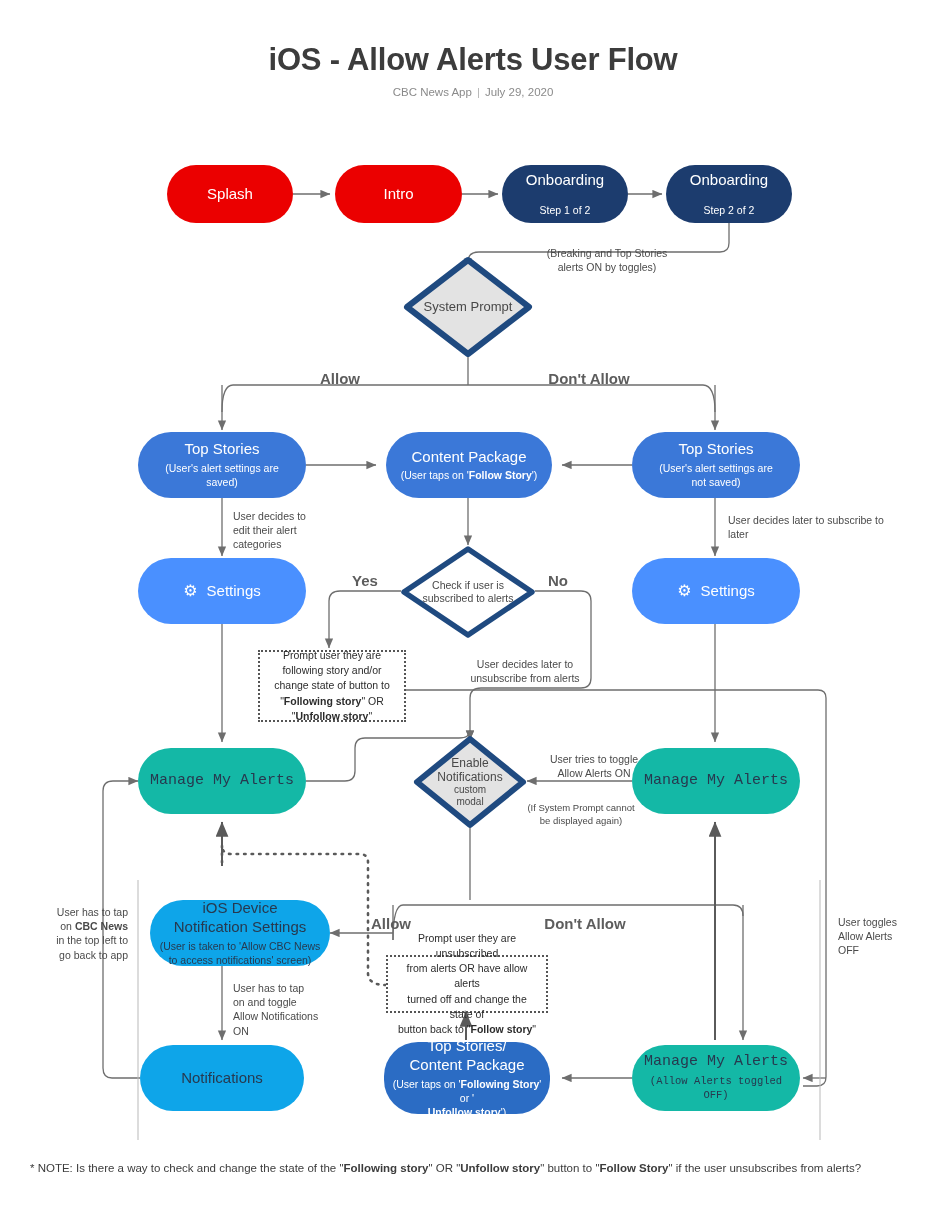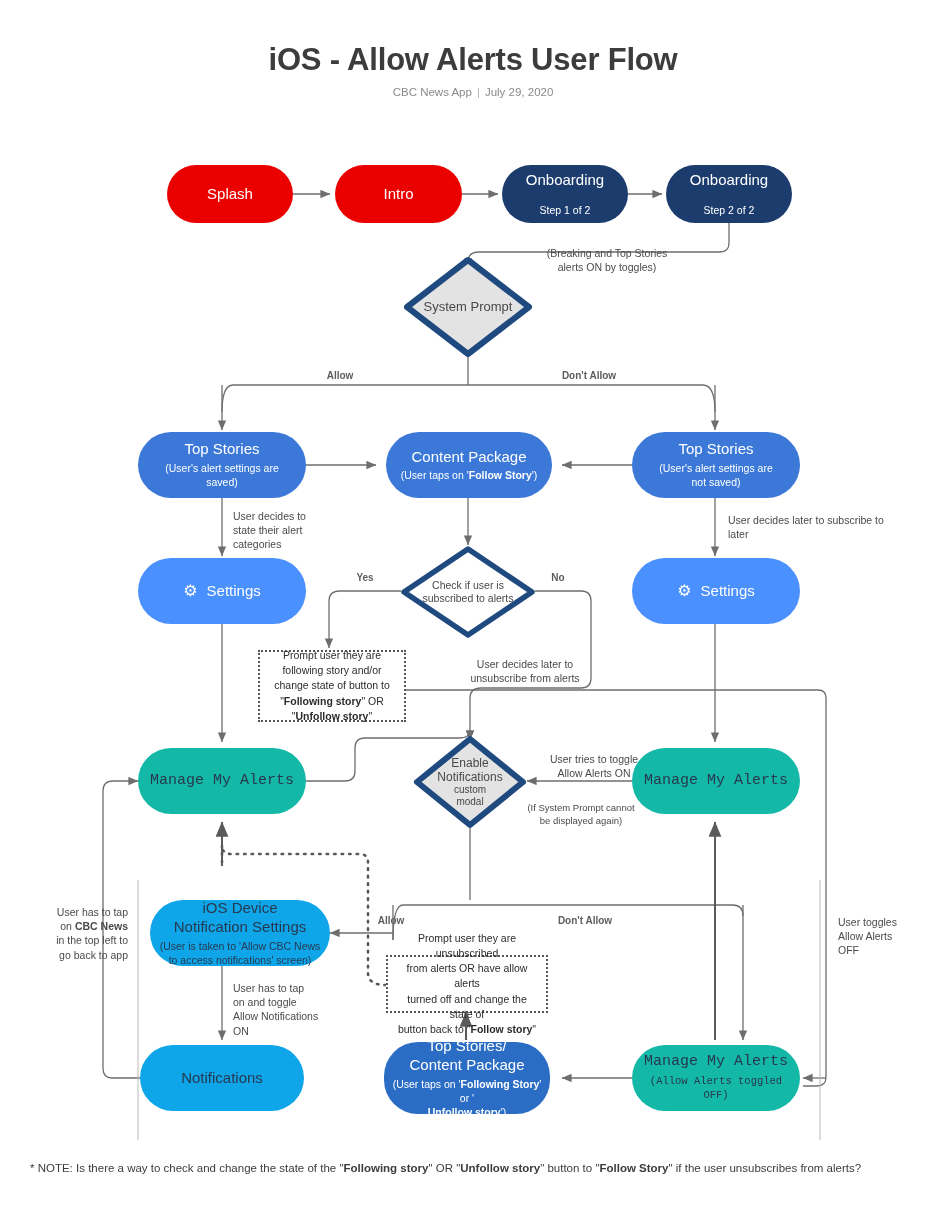--- a/index.html
+++ b/index.html
@@ -138,21 +138,21 @@
     font-size: 10.5px;
     color: #4a4a4a;
     line-height: 1.35;
   }
   .edge-label.center { text-align: center; }
   .edge-label.right  { text-align: right; }
   .edge-label b { font-weight: bold; }
 
   .branch-label {
     position: absolute;
-    font-size: 10px;
+    font-size: 15px;
     font-weight: bold;
     color: #5d5d5d;
     line-height: 1.2;
   }
   .branch-label.center { text-align: center; }
 </style>
 </head>
 <body>
 
 <div id="page">
@@ -385,21 +385,21 @@
     <div class="edge-label center" style="left:535px; top:246px; width:144px;">
       <span>(Breaking and Top Stories</span><br>
       <span>alerts ON by toggles)</span>
     </div>
 
     <div class="branch-label center" style="left:300px; top:370px; width:80px;">Allow</div>
     <div class="branch-label center" style="left:540px; top:370px; width:98px;">Don't Allow</div>
 
     <div class="edge-label" style="left:233px; top:509px; width:118px;">
       <span>User decides to</span><br>
-      <span>state their alert</span><br>
+      <span>edit their alert</span><br>
       <span>categories</span>
     </div>
 
     <div class="edge-label" style="left:728px; top:513px; width:186px;">
       <span>User decides later to subscribe to</span><br>
       <span>later</span>
     </div>
 
     <div class="branch-label center" style="left:340px; top:572px; width:50px;">Yes</div>
     <div class="branch-label center" style="left:538px; top:572px; width:40px;">No</div>

